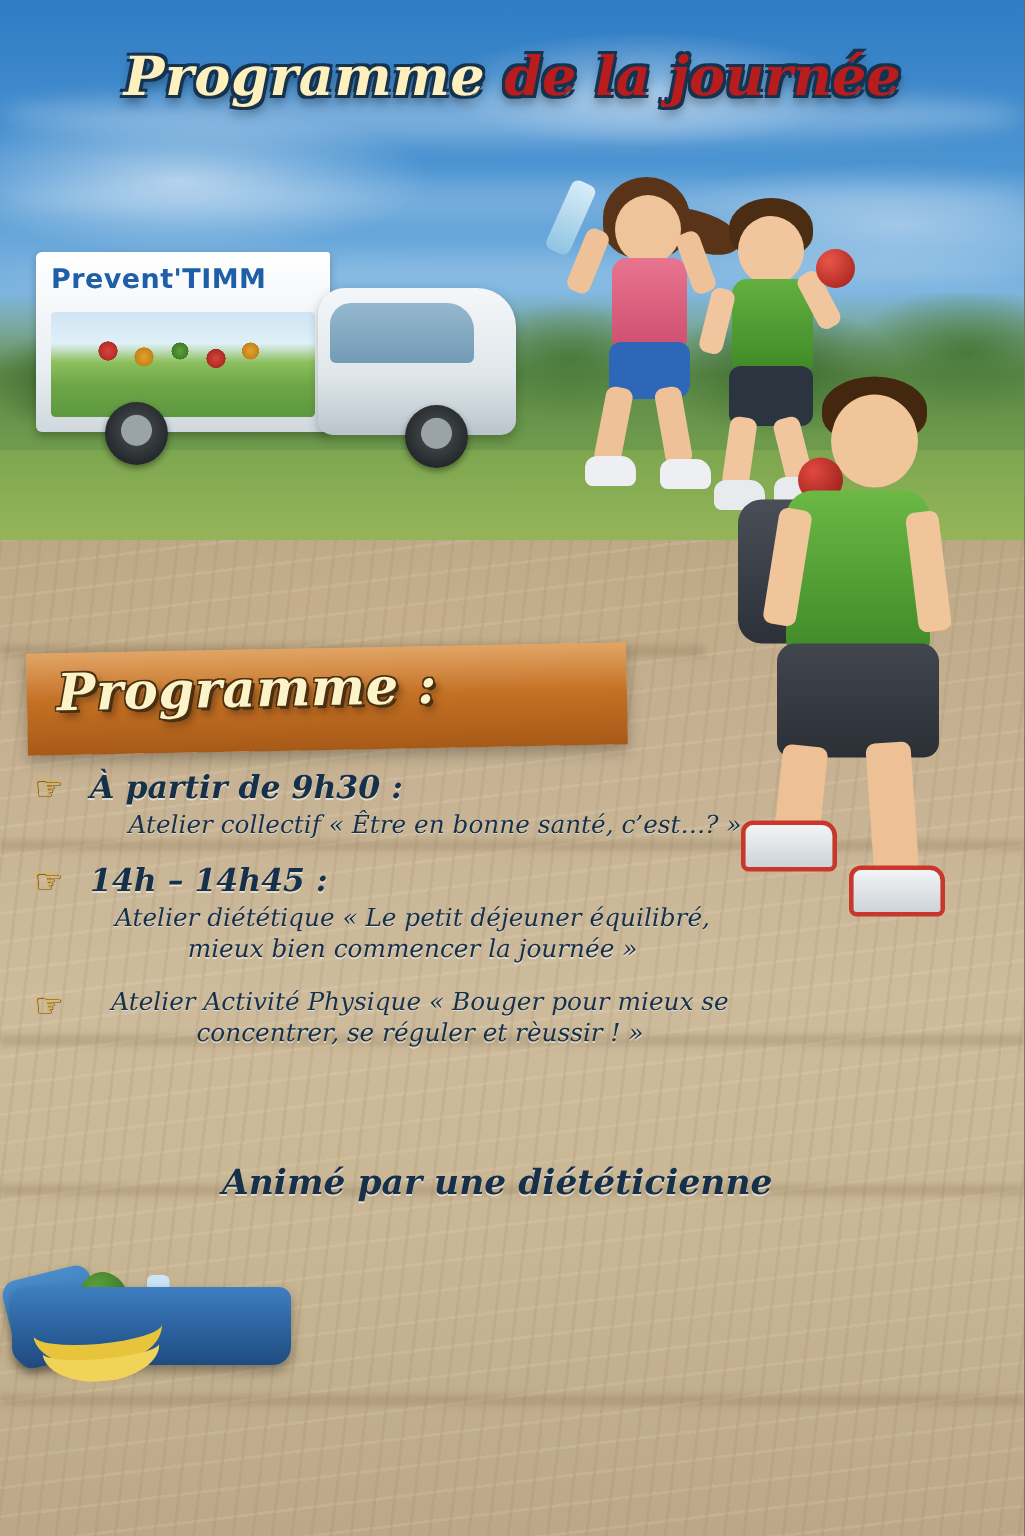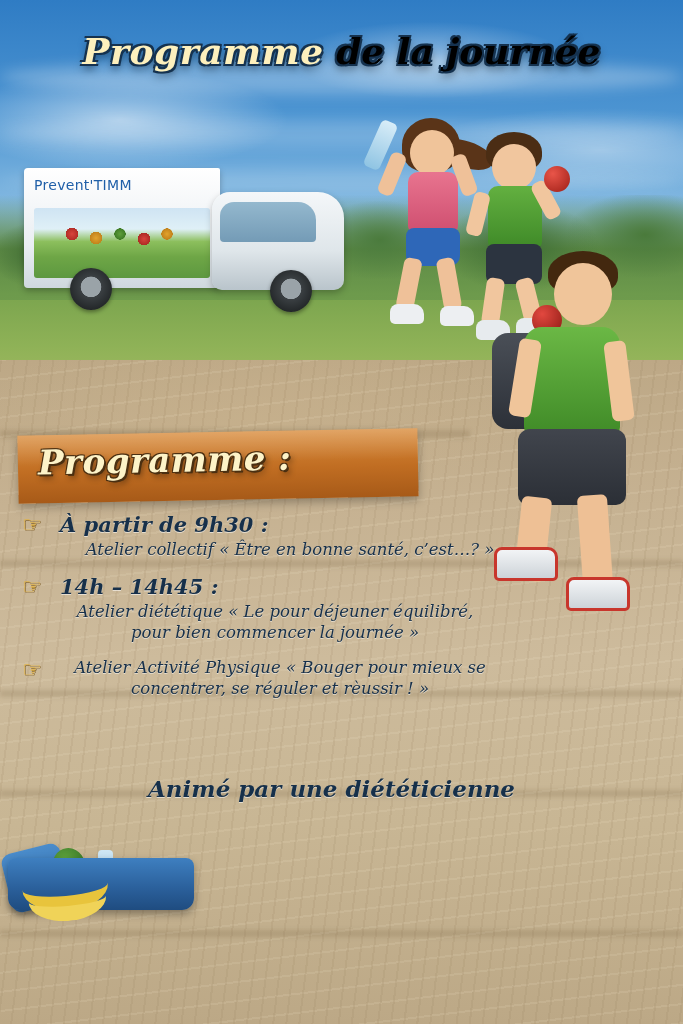--- a/index.html
+++ b/index.html
@@ -89,22 +89,22 @@
     position: absolute; left: 0; top: 10px; width: 196px; height: 120px;
     background: linear-gradient(#ffffff, #e9eef2 65%, #cfd8de);
     border-radius: 4px 2px 2px 4px;
     box-shadow: 0 3px 6px rgba(0,0,0,.25);
   }
   .truck-logo-area {
     position: absolute; left: 10px; top: 8px; width: 176px; height: 28px;
   }
   .truck-logo-text {
     font-family: "DejaVu Sans", sans-serif;
-    font-weight: normal;
-    font-size: 14px;
+    font-weight: bold;
+    font-size: 18px;
     color: #1f5fa8;
     letter-spacing: .3px;
   }
   .truck-illus {
     position: absolute; left: 10px; top: 40px; width: 176px; height: 70px;
     border-radius: 3px;
     background:
       radial-gradient(circle 9px at 38px 26px, #d8443c, #b22c26 70%, rgba(0,0,0,0) 72%),
       radial-gradient(circle 9px at 62px 30px, #e2a32d, #c2821b 70%, rgba(0,0,0,0) 72%),
       radial-gradient(circle 8px at 86px 26px, #5f9f3c, #3f7c26 70%, rgba(0,0,0,0) 72%),
@@ -179,21 +179,21 @@
     font-weight: bold;
     font-style: italic;
     white-space: nowrap;
   }
   .title .strong {
     color: #fdf0bd;
     text-shadow: 2px 2px 0 #15324f, -2px -2px 0 #15324f, 2px -2px 0 #15324f, -2px 2px 0 #15324f, 0 5px 8px rgba(0,0,0,.5);
     letter-spacing: .5px;
   }
   .title .light {
-    color: #000000;
+    color: #b91c1c;
     font-weight: bold;
     text-shadow: 2px 2px 0 #15324f, -2px -2px 0 #15324f, 2px -2px 0 #15324f, -2px 2px 0 #15324f, 0 5px 8px rgba(0,0,0,.5);
   }
 
   
   .program-list {
     position: absolute;
     left: 22px; top: 512px;
     width: 500px;
   }
@@ -386,21 +386,21 @@
 
     <div class="prog-item">
       <span class="hand-icon">☞</span>
       <div class="prog-time">À partir de 9h30 :</div>
       <div class="prog-desc">Atelier collectif « Être en bonne santé, c’est…? »</div>
     </div>
 
     <div class="prog-item">
       <span class="hand-icon">☞</span>
       <div class="prog-time">14h – 14h45 :</div>
-      <div class="prog-desc" style="max-width:430px;">Atelier diététique « Le pour déjeuner équilibré, pour bien commencer la journée »</div>
+      <div class="prog-desc" style="max-width:430px;">Atelier diététique « Le petit déjeuner équilibré, mieux bien commencer la journée »</div>
     </div>
 
     <div class="prog-item">
       <span class="hand-icon">☞</span>
       <div class="prog-desc" style="max-width:440px;">Atelier Activité Physique « Bouger pour mieux se concentrer, se réguler et rèussir ! »</div>
     </div>
 
   </div>
 
   <div class="footer">

